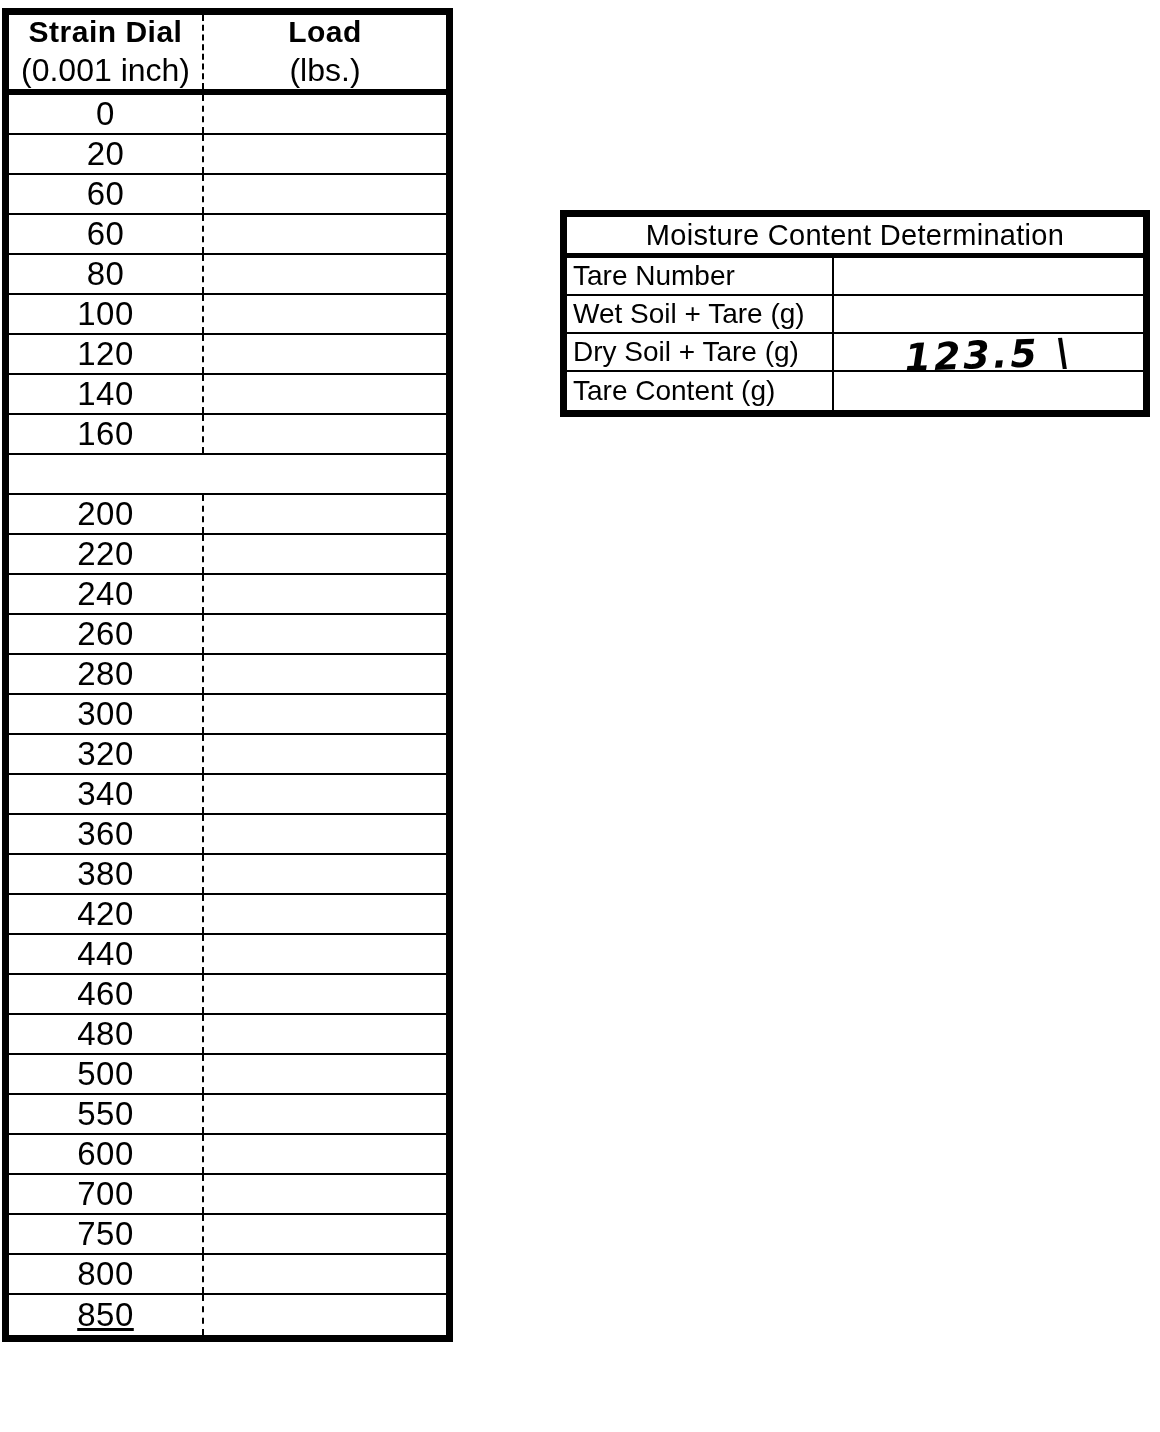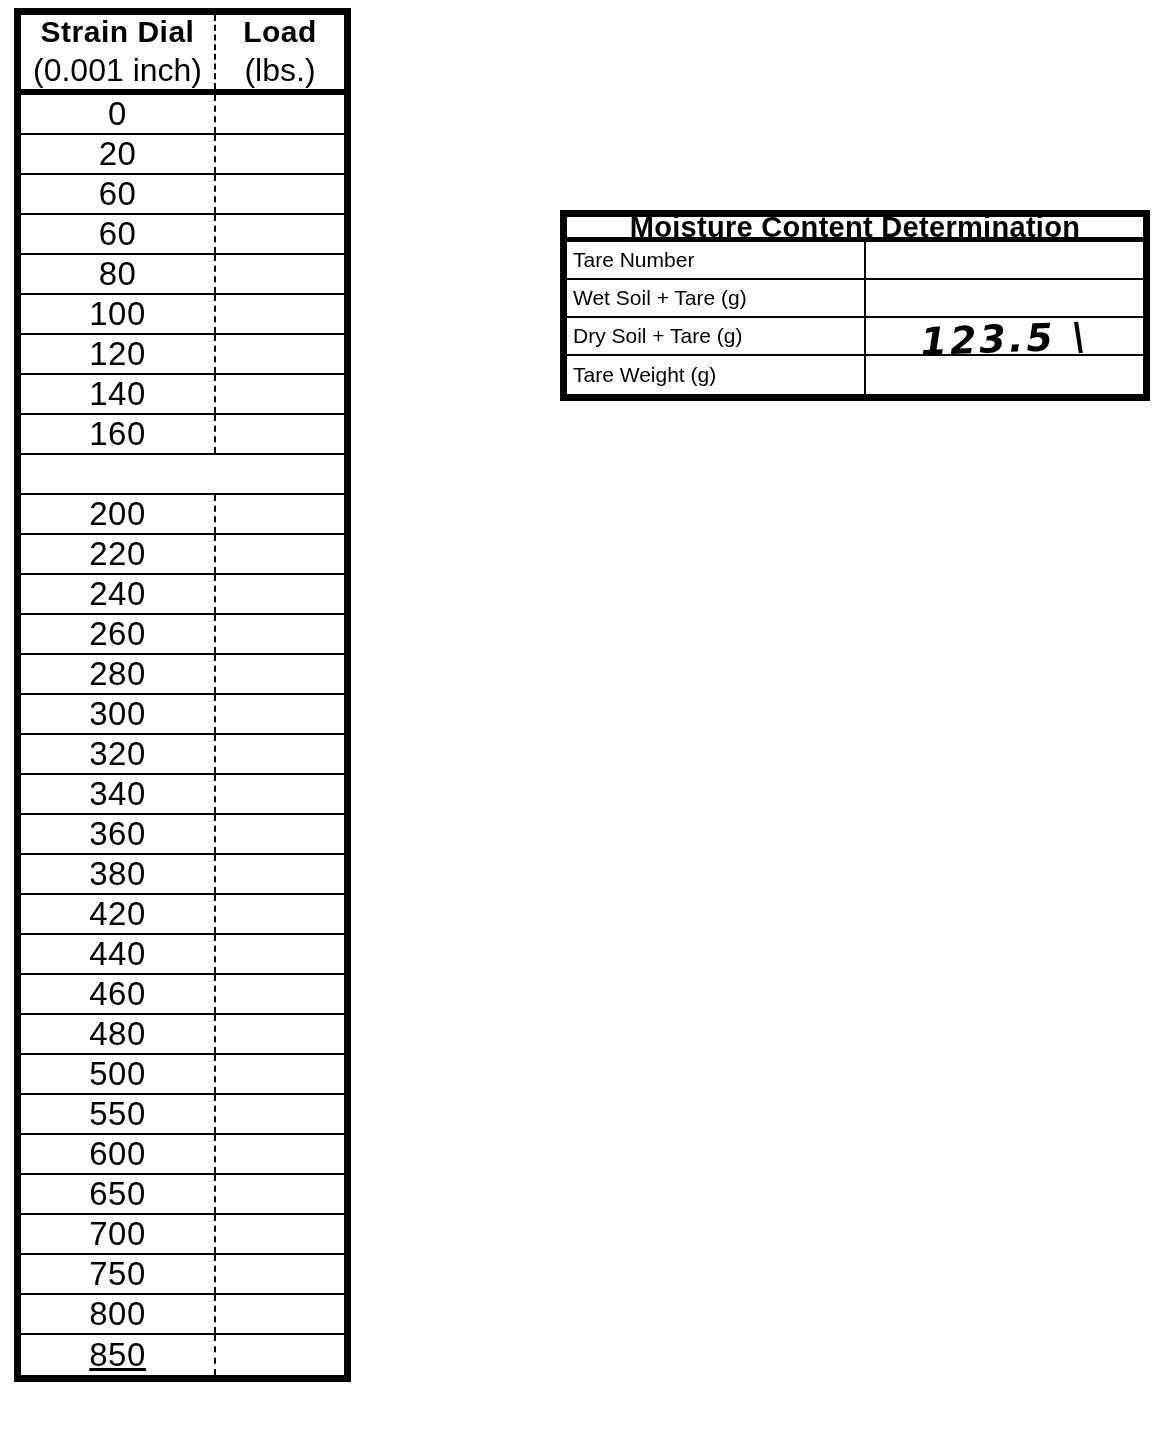--- a/index.html
+++ b/index.html
@@ -8,22 +8,22 @@
     background: #ffffff;
     font-family: "Liberation Sans", sans-serif;
     color: #000;
     position: relative;
     overflow: hidden;
   }
 
   
   .strain-table {
     position: absolute;
-    left: 14px; top: 8px;
-    width: 337px;
+    left: 2px; top: 8px;
+    width: 451px;
     border: 7px solid #000;
     background: #fff;
   }
   .strain-header {
     display: flex;
     height: 80px;
     border-bottom: 6px solid #000;
   }
   .strain-header .hcell {
     display: flex;
@@ -59,42 +59,42 @@
 
   
   .moisture-table {
     position: absolute;
     left: 560px; top: 210px;
     width: 590px;
     border: 7px solid #000;
     background: #fff;
   }
   .moisture-title {
-    height: 25px;
-    display: flex;
-    align-items: center;
-    justify-content: center;
-    font-weight: bold;
+    height: 41px;
+    display: flex;
+    align-items: center;
+    justify-content: center;
+    font-weight: normal;
     font-size: 29px;
     border-bottom: 5px solid #000;
     letter-spacing: 0.3px;
   }
   .moisture-row {
     display: flex;
     height: 38px;
     border-bottom: 2px solid #000;
   }
   .moisture-row:last-child { border-bottom: none; }
   .m-label {
-    width: 299px;
+    width: 267px;
     border-right: 2px solid #000;
     display: flex;
     align-items: center;
     padding-left: 6px;
-    font-size: 21px;
+    font-size: 28px;
   }
   .m-value {
     flex: 1;
     display: flex;
     align-items: center;
     justify-content: center;
     overflow: visible;
     position: relative;
   }
   .m-value.handwritten {
@@ -224,24 +224,20 @@
   </div>
       <div class="strain-row">
     <div class="cell-dial">550</div>
     <div class="cell-load"></div>
   </div>
       <div class="strain-row">
     <div class="cell-dial">600</div>
     <div class="cell-load"></div>
   </div>
       <div class="strain-row">
-    <div class="cell-dial">650</div>
-    <div class="cell-load"></div>
-  </div>
-      <div class="strain-row">
     <div class="cell-dial">700</div>
     <div class="cell-load"></div>
   </div>
       <div class="strain-row">
     <div class="cell-dial">750</div>
     <div class="cell-load"></div>
   </div>
       <div class="strain-row">
     <div class="cell-dial">800</div>
     <div class="cell-load"></div>
@@ -262,17 +258,17 @@
   </div>
       <div class="moisture-row">
     <div class="m-label">Wet Soil + Tare (g)</div>
     <div class="m-value"></div>
   </div>
       <div class="moisture-row">
     <div class="m-label">Dry Soil + Tare (g)</div>
     <div class="m-value handwritten">123.5 \</div>
   </div>
       <div class="moisture-row">
-    <div class="m-label">Tare Weight (g)</div>
+    <div class="m-label">Tare Content (g)</div>
     <div class="m-value"></div>
   </div>
     </div>
 </div>
 
 </body></html>

